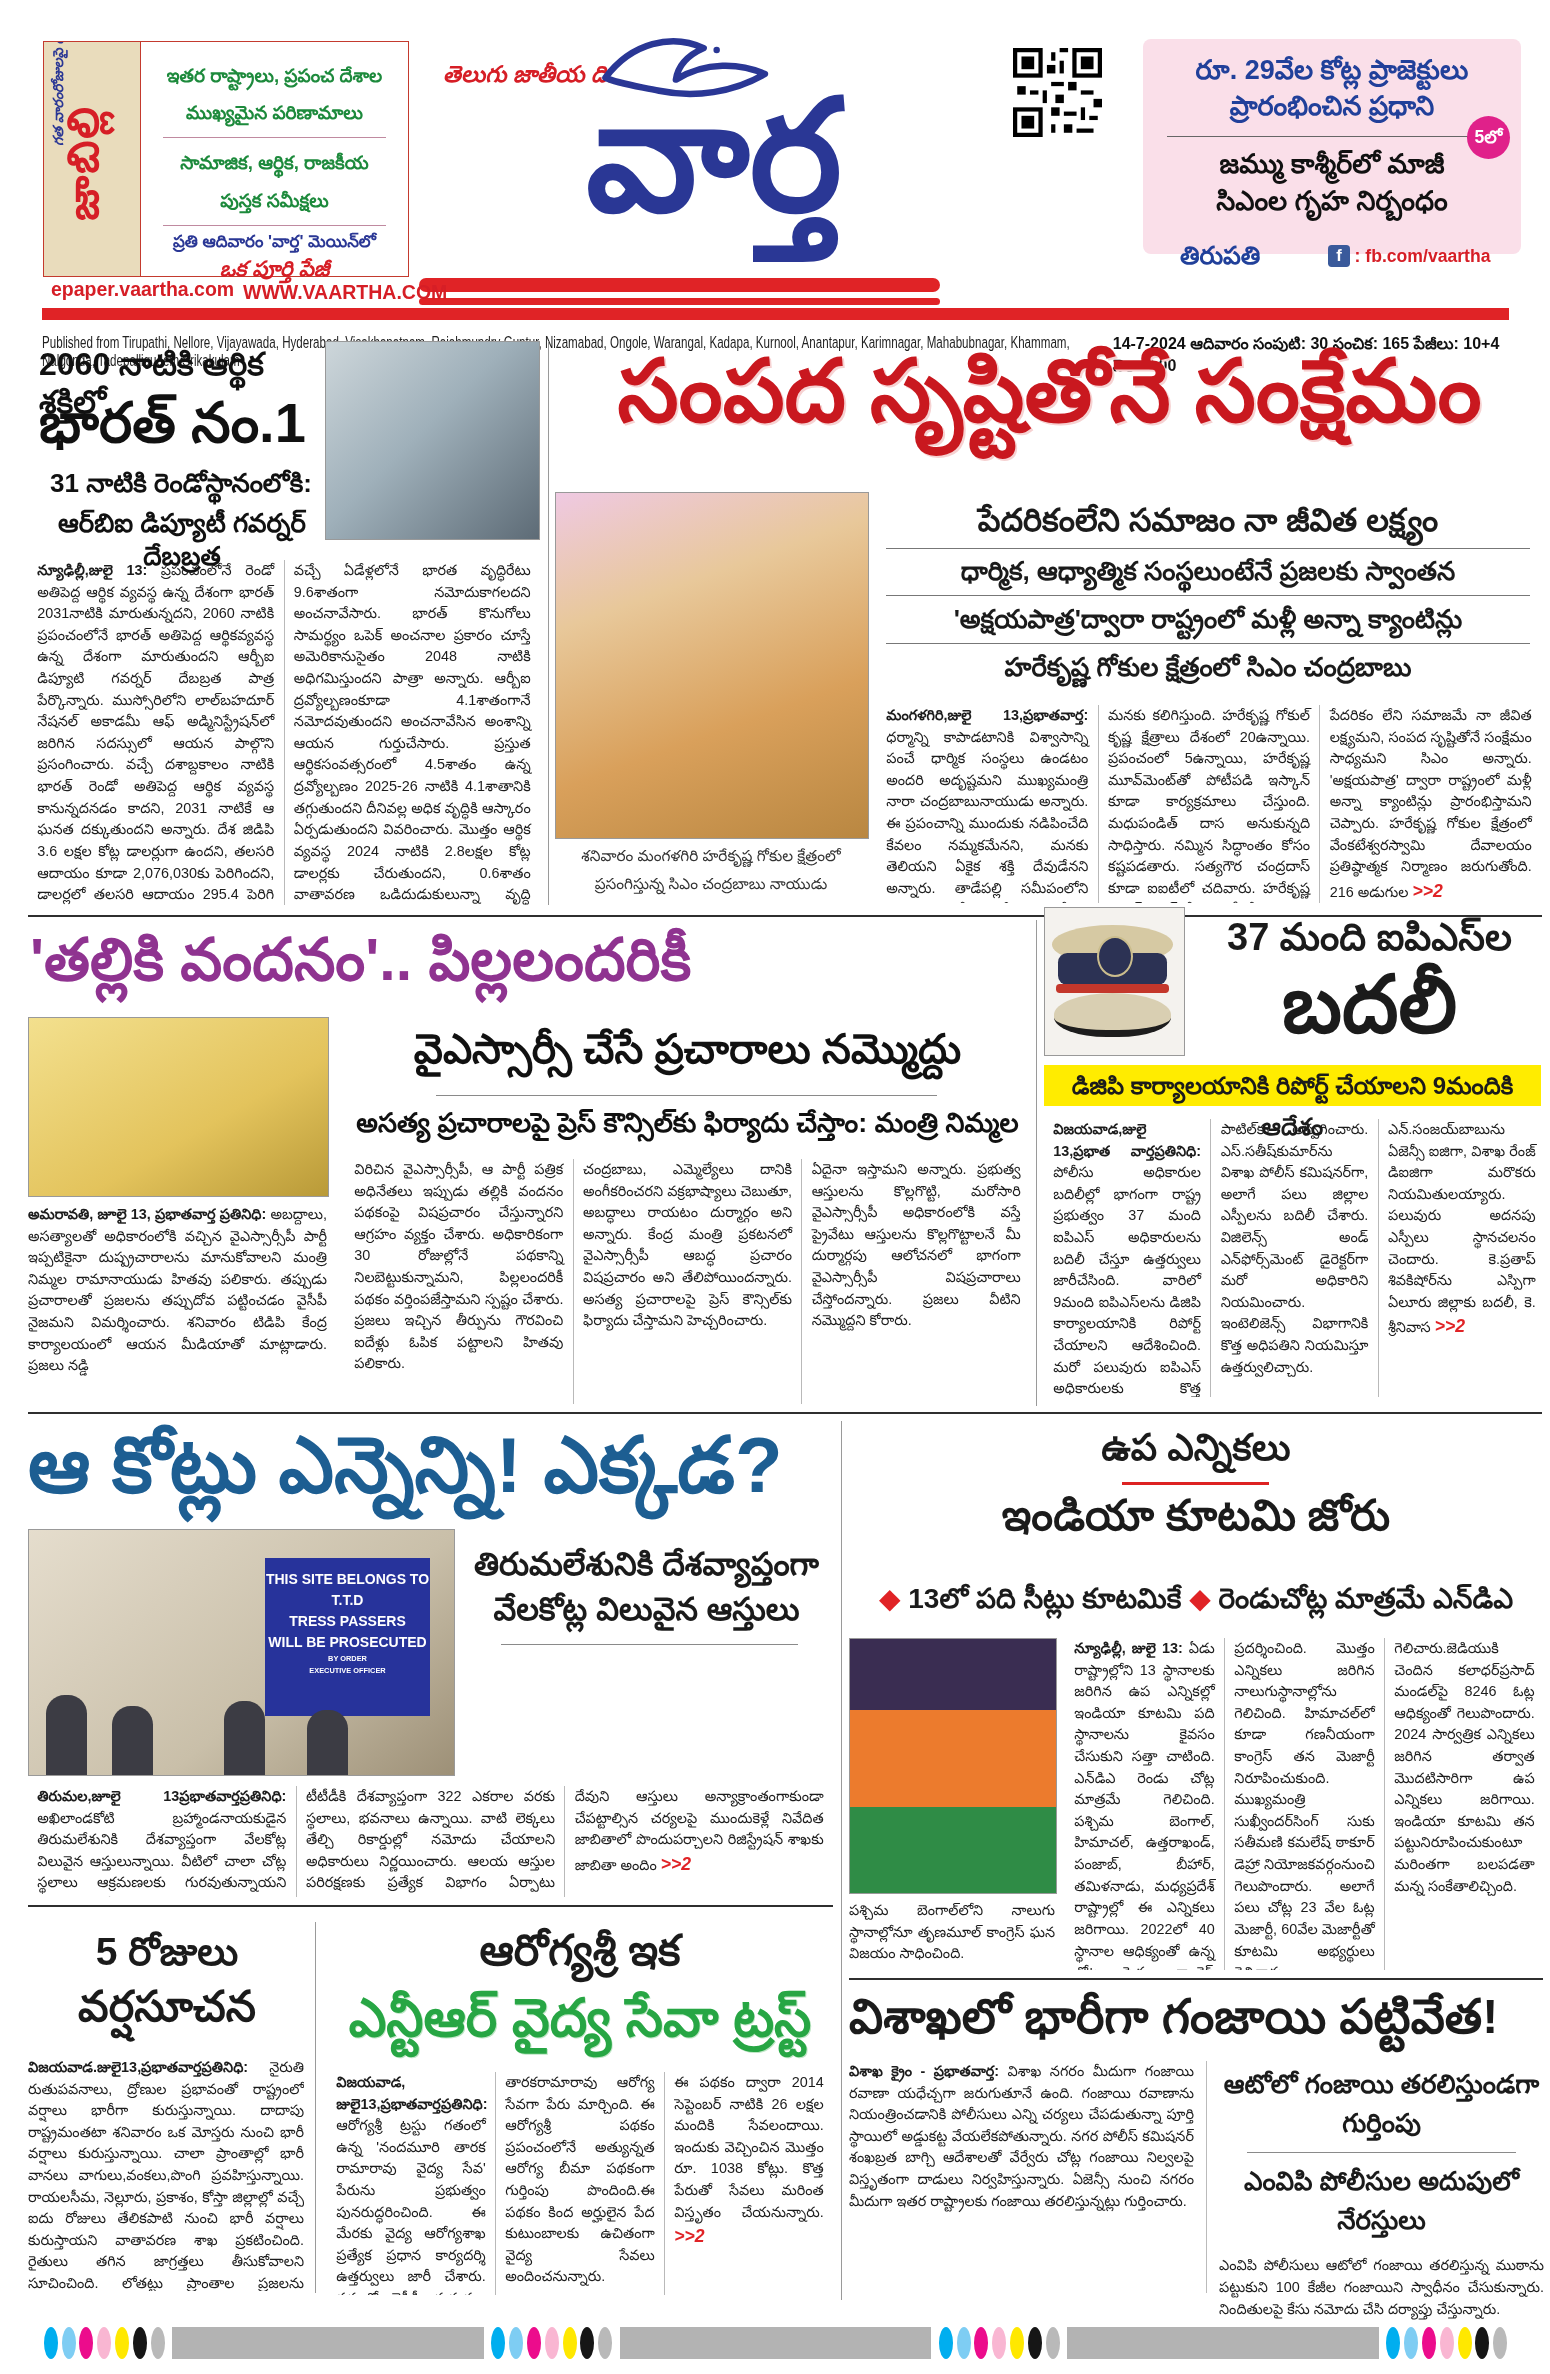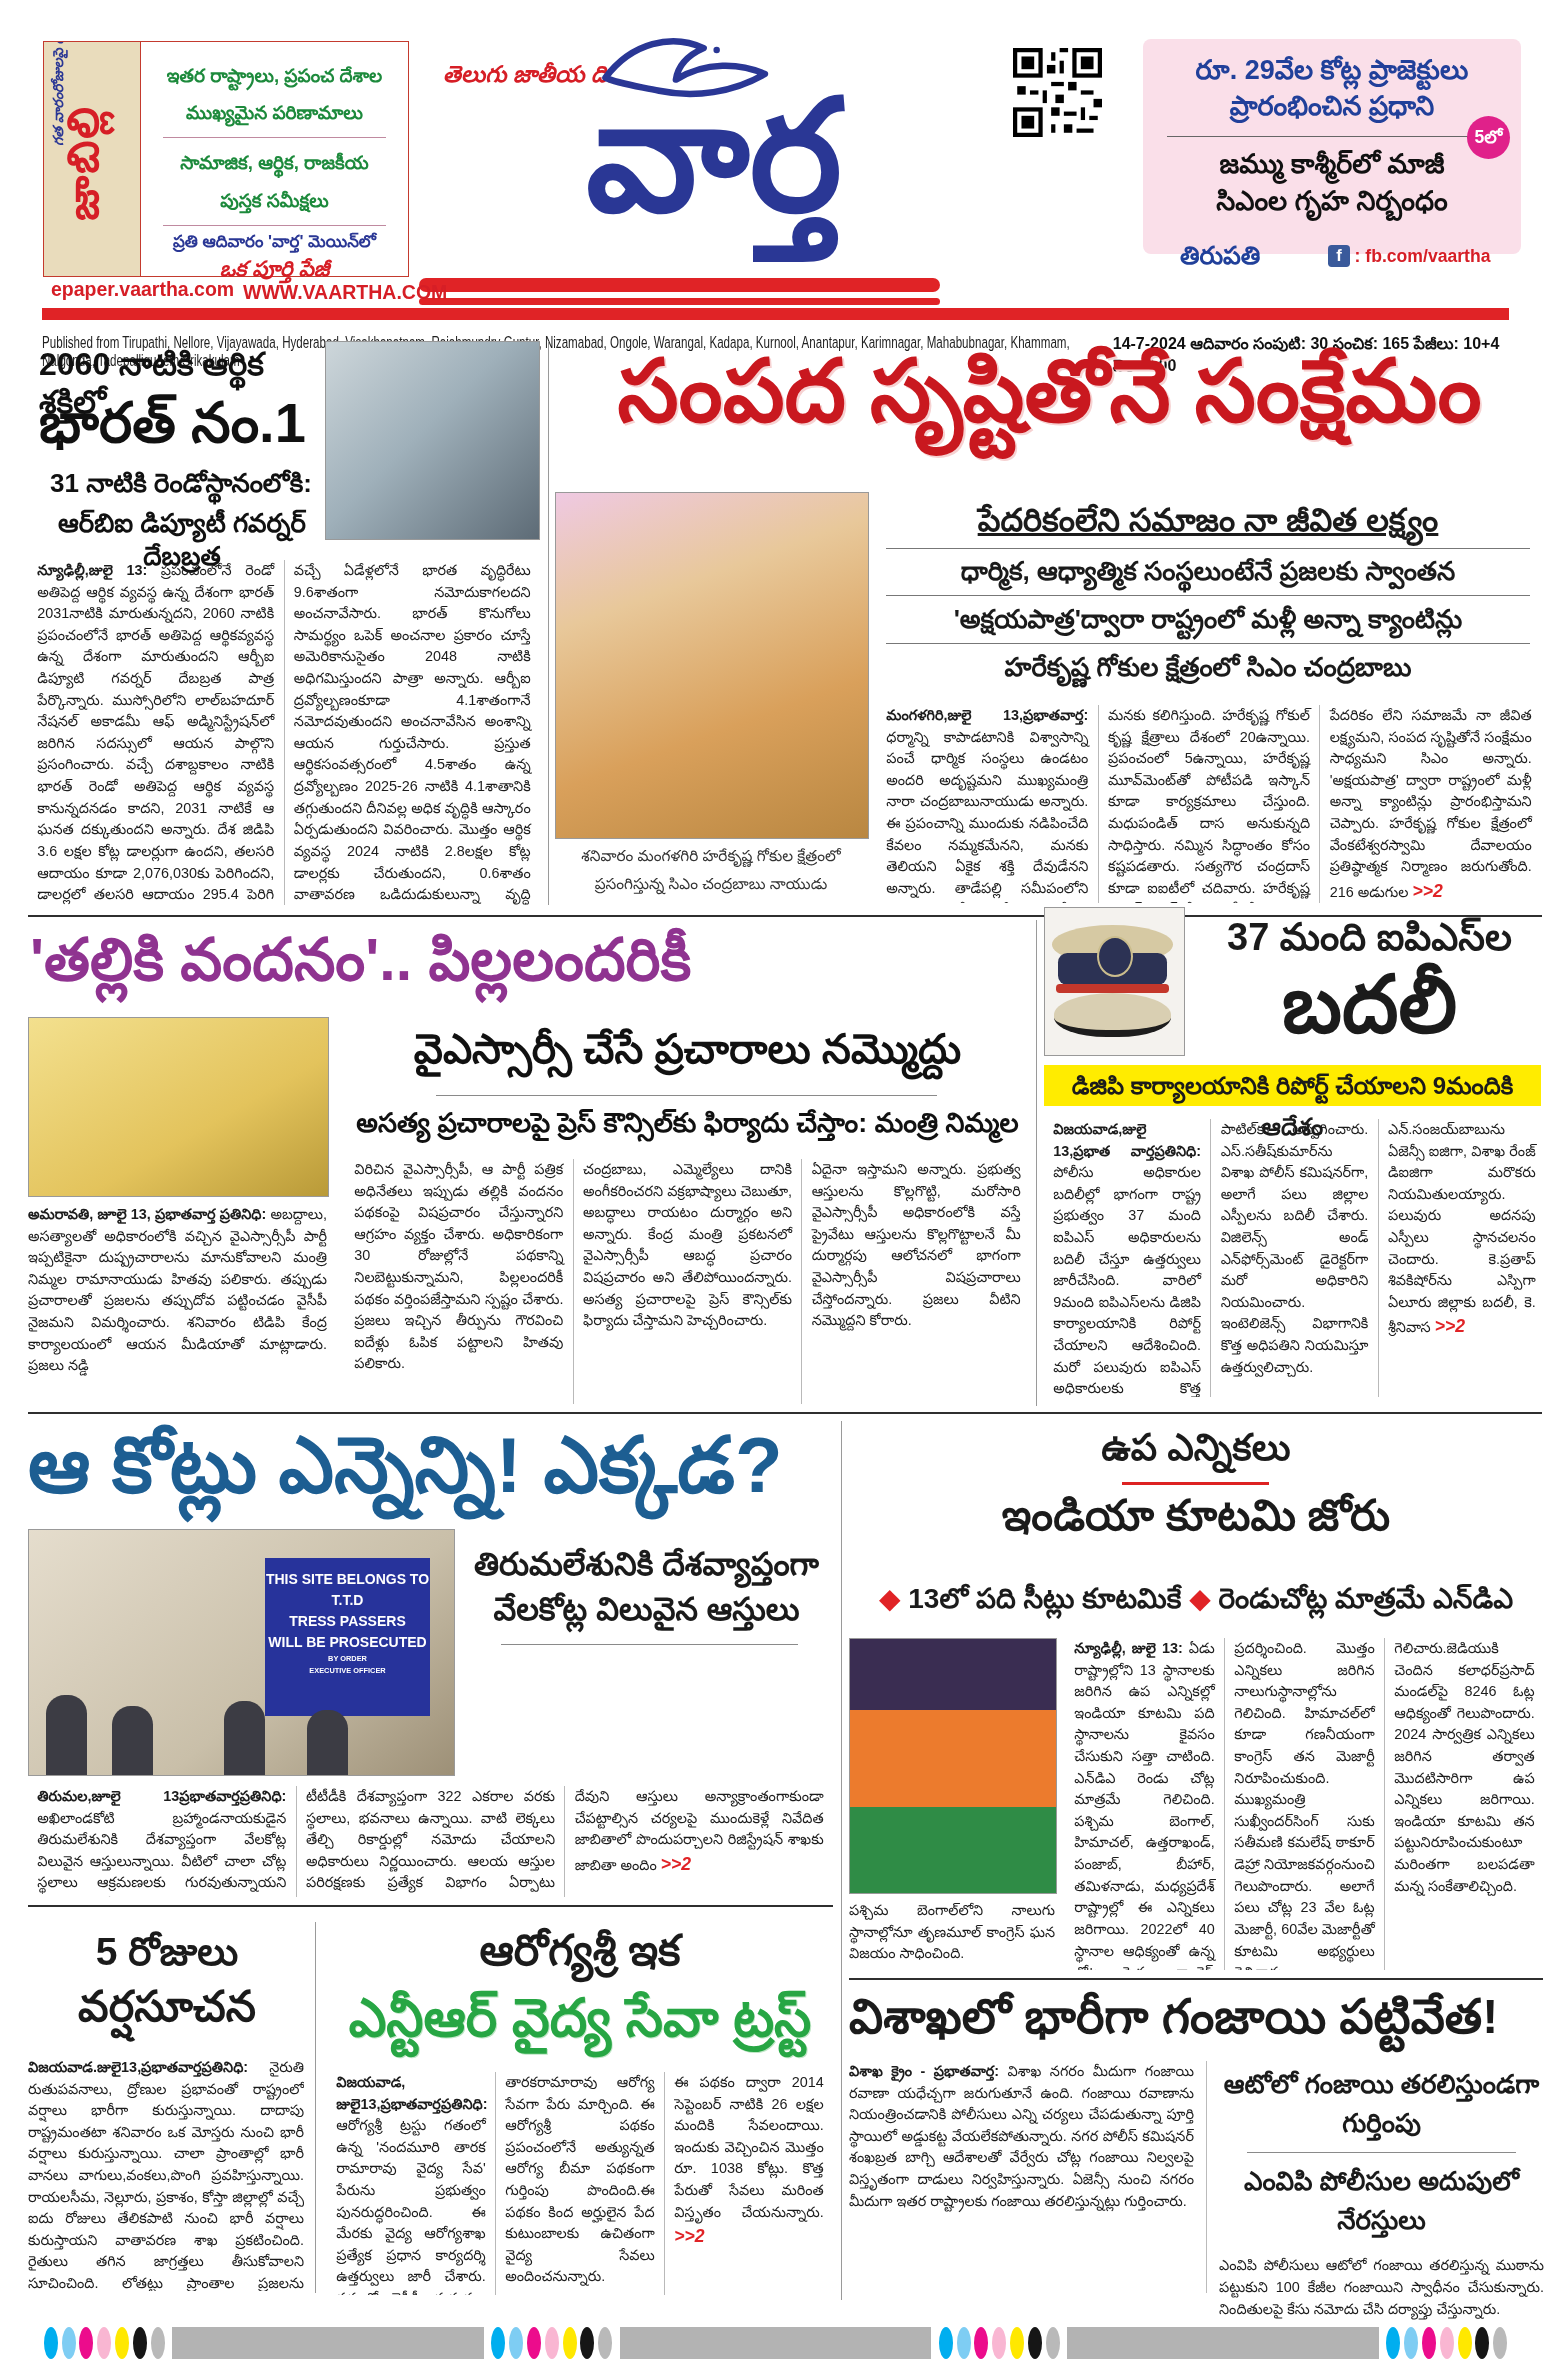--- a/index.html
+++ b/index.html
@@ -60,21 +60,21 @@
 
   
   .eco-kicker{font-size:32px;font-weight:bold;color:#111;line-height:1.2;}
   .eco-head{font-size:56px;font-weight:bold;color:#111;}
   .eco-sub{font-size:26px;font-weight:bold;color:#111;text-align:center;line-height:1.25;}
 
   
   .main-head{font-size:87px;font-weight:bold;color:#c9181f;text-align:center;line-height:1.15;
              text-shadow:1.9px 1.9px 0 #f6d2d2;}
   .subs-item{font-weight:bold;text-align:center;padding:6.5px 0;margin:0;line-height:1.3;}
-  .subs-item.big{font-size:32px;text-decoration:underline;}
+  .subs-item.big{font-size:32px;}
   .subs-item.sm{font-size:26px;}
   .subs-divider{border:none;border-top:0.9px solid #777;margin:0 9.3px;}
 
   
   .mother-head{font-size:59px;font-weight:bold;color:#8f3390;line-height:1.1;}
   .mother-sub1{font-size:41px;font-weight:bold;color:#111;text-align:center;}
   .mother-sub2{font-size:27px;font-weight:bold;color:#111;text-align:center;}
 
   
   .ips-h1{font-size:38px;font-weight:bold;text-align:center;line-height:1.2;}

